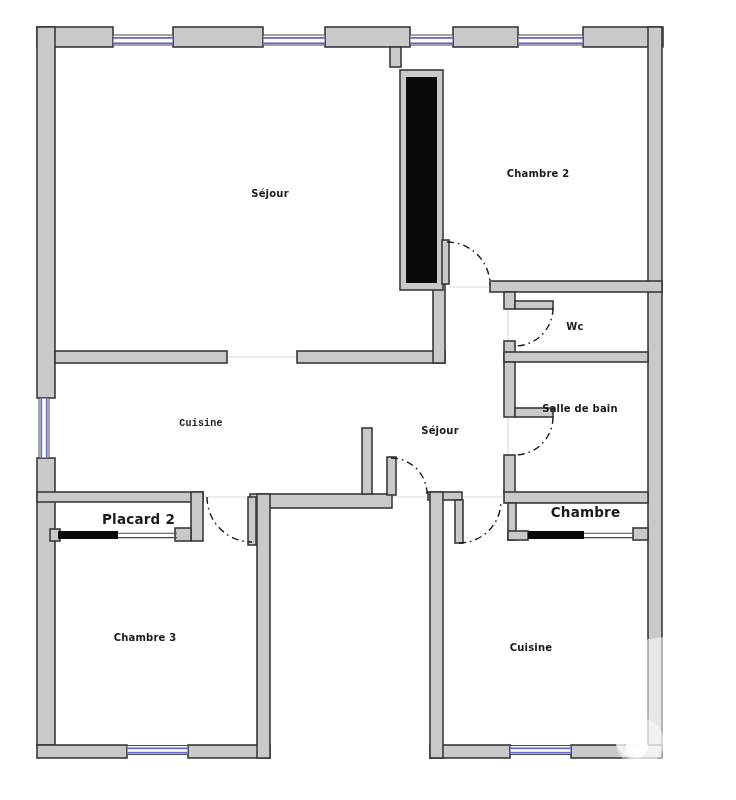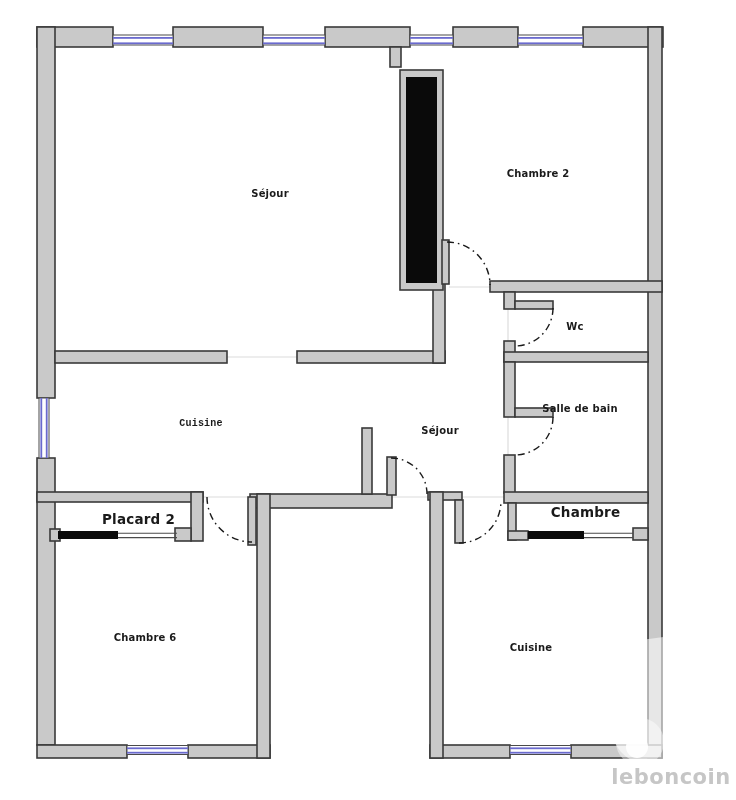--- a/index.html
+++ b/index.html
@@ -169,17 +169,16 @@
   </svg>
 
   <div class="room-label" style="left:238px;top:193px;margin-left:32px;">Séjour</div>
   <div class="room-label" style="left:538px;top:173px;">Chambre 2</div>
   <div class="room-label" style="left:575px;top:326px;">Wc</div>
   <div class="room-label" style="left:201px;top:423px;font-family:Liberation Mono, monospace;">Cuisine</div>
   <div class="room-label" style="left:440px;top:430px;">Séjour</div>
   <div class="room-label" style="left:580px;top:408px;">Salle de bain</div>
   <div class="room-label small" style="left:124px;top:519px;">Placard 2</div>
   <div class="room-label small" style="left:571px;top:512px;">Chambre</div>
-  <div class="room-label" style="left:145px;top:637px;">Chambre 6</div>
+  <div class="room-label" style="left:145px;top:637px;">Chambre 3</div>
   <div class="room-label" style="left:531px;top:647px;">Cuisine</div>
 
-  <div class="brand-label" style="left:671px;top:777px;">leboncoin</div>
 </div>
 
 </body></html>

